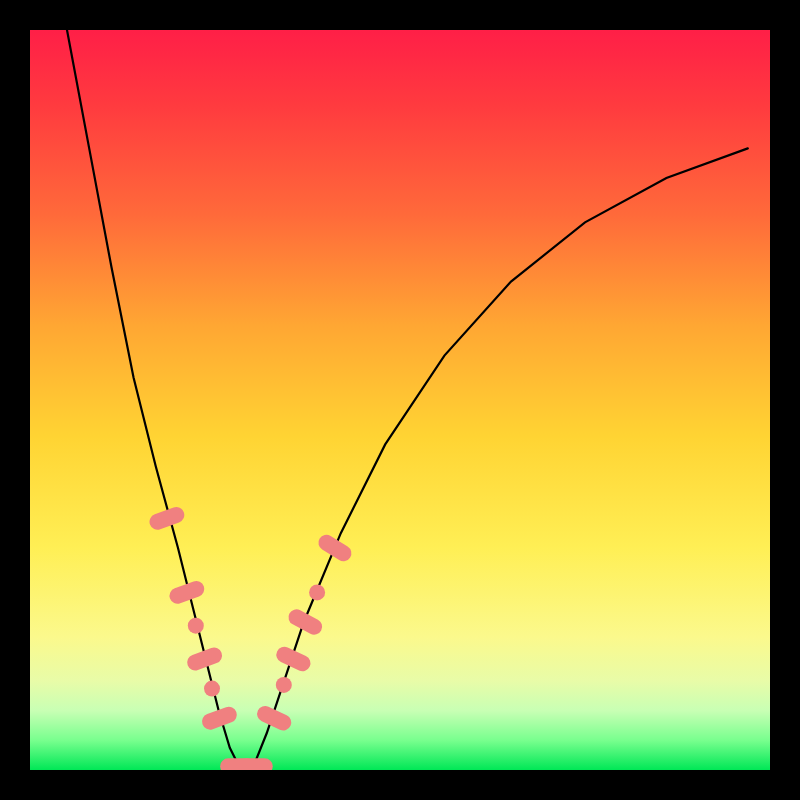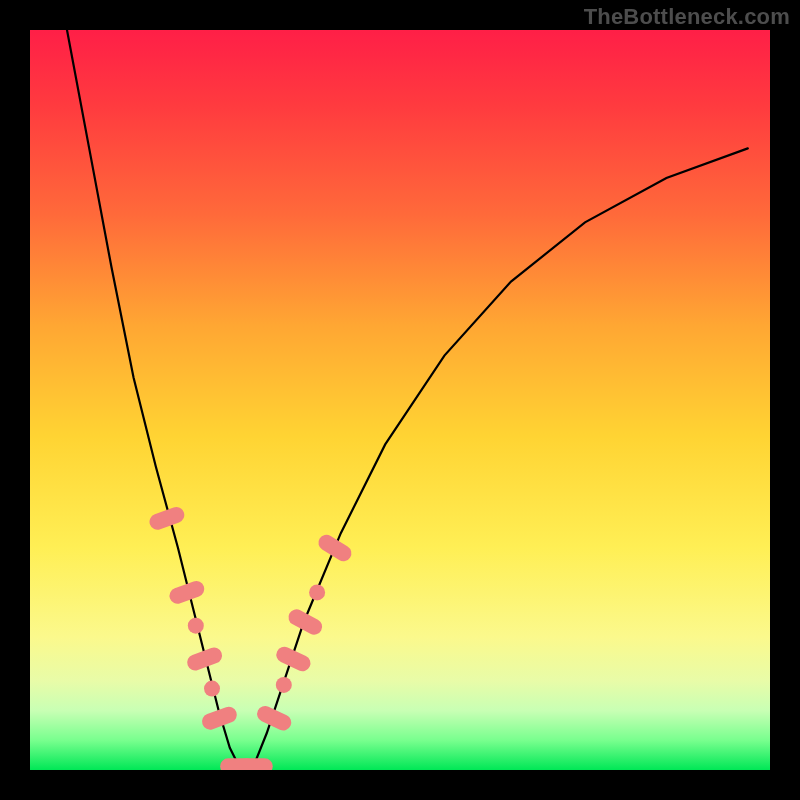--- a/index.html
+++ b/index.html
@@ -55,21 +55,20 @@
     top: 0;
     left: 0;
     width: 740px;
     height: 740px;
   }
 </style>
 </head>
 <body>
 
 <div class="frame">
-  <div class="watermark">TheBottleneck.com</div>
   <div class="plot-area">
     <svg class="curve" viewBox="0 0 740 740" preserveAspectRatio="none">
       <g id="curve-group">
           <path d="M37.0 0.0 L59.2 118.4 L81.4 236.8 L103.6 347.8 L125.8 436.6 L148.0 518.0 L162.8 577.2 L177.6 636.4 L188.7 680.8 L199.8 717.8 L210.9 740.0 L222.0 740.0 L236.8 703.0 L251.6 658.6 L273.8 592.0 L310.8 503.2 L355.2 414.4 L414.4 325.6 L481.0 251.6 L555.0 192.4 L636.4 148.0 L717.8 118.4" fill="none" stroke="#000" stroke-width="2.2" stroke-linecap="round"></path>
         </g>
       <g id="marker-group">
           <rect x="-8.0" y="-18.0" width="16" height="36" rx="8" fill="#f08080" transform="translate(136.9,488.4) rotate(70)"></rect>
           <rect x="-8.0" y="-18.0" width="16" height="36" rx="8" fill="#f08080" transform="translate(156.9,562.4) rotate(70)"></rect>
           <circle cx="165.8" cy="595.7" r="8" fill="#f08080"></circle>
           <rect x="-8.0" y="-18.0" width="16" height="36" rx="8" fill="#f08080" transform="translate(174.6,629.0) rotate(70)"></rect>

